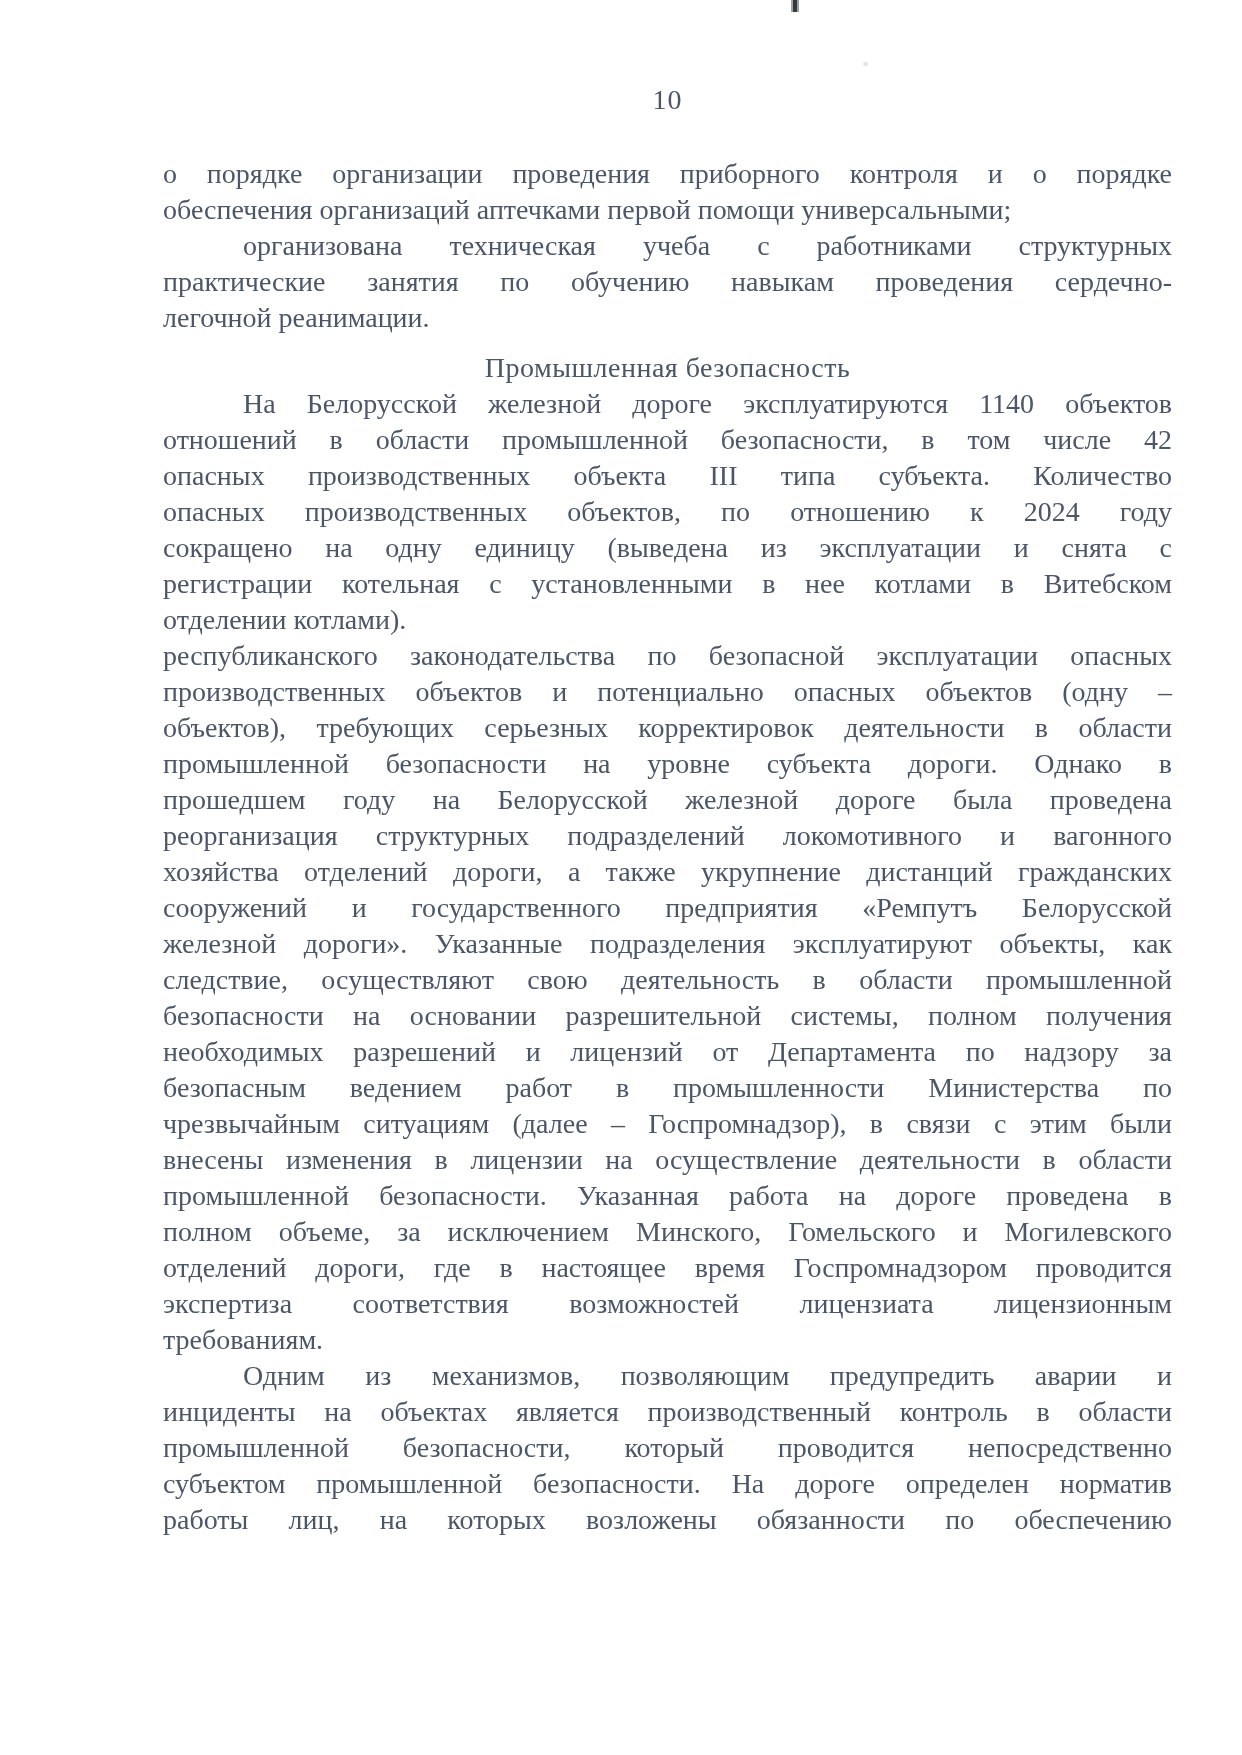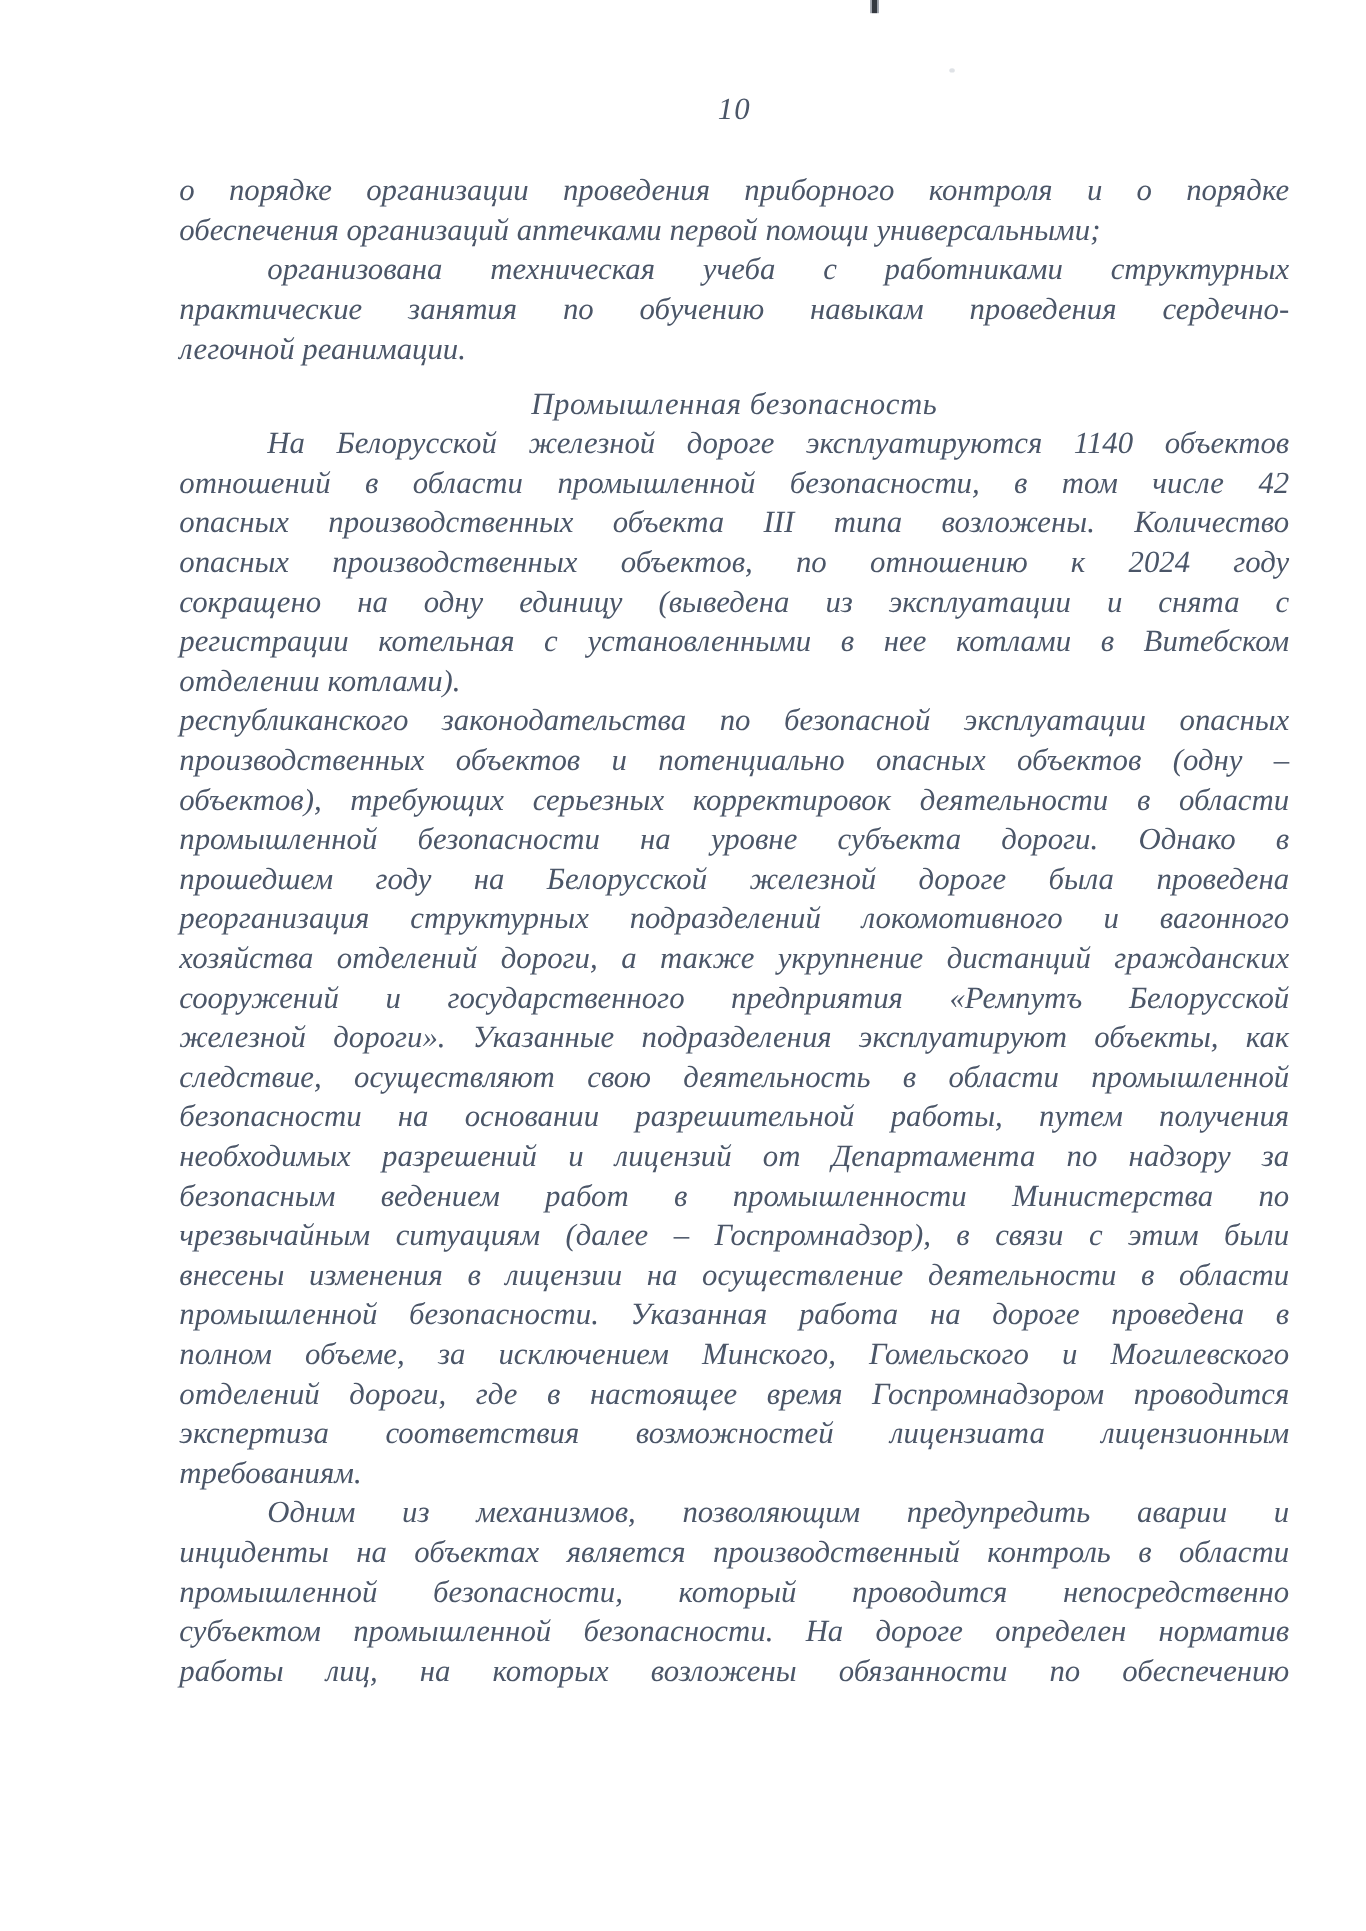--- a/index.html
+++ b/index.html
@@ -8,21 +8,20 @@
     background: #ffffff;
   }
   .sheet {
     position: relative;
     width: 1242px;
     height: 1755px;
     background: #ffffff;
     overflow: hidden;
     font-family: "Liberation Serif", "DejaVu Serif", serif;
     color: #4b5668;
-    font-style: italic;
   }
   .artifact-tick {
     position: absolute;
     left: 791px;
     top: 0;
     width: 8px;
     height: 12px;
     background: linear-gradient(to right, #a0a5ad 0 2px, #34393f 2px 6px, #9aa0a8 6px 8px);
   }
   .artifact-speck {
@@ -75,36 +74,36 @@
   <div class="page-number">10</div>
   <div class="doc">
       <div class="line line-just">о порядке организации проведения приборного контроля и о порядке</div>
       <div class="line line-last">обеспечения организаций аптечками первой помощи универсальными;</div>
       <div class="line line-just line-indent">организована техническая учеба с работниками структурных</div>
       <div class="line line-just">практические занятия по обучению навыкам проведения сердечно-</div>
       <div class="line line-last">легочной реанимации.</div>
       <div class="heading-line">Промышленная безопасность</div>
       <div class="line line-just line-indent">На Белорусской железной дороге эксплуатируются 1140 объектов</div>
       <div class="line line-just">отношений в области промышленной безопасности, в том числе 42</div>
-      <div class="line line-just">опасных производственных объекта III типа возложены. Количество</div>
+      <div class="line line-just">опасных производственных объекта III типа субъекта. Количество</div>
       <div class="line line-just">опасных производственных объектов, по отношению к 2024 году</div>
       <div class="line line-just">сокращено на одну единицу (выведена из эксплуатации и снята с</div>
       <div class="line line-just">регистрации котельная с установленными в нее котлами в Витебском</div>
       <div class="line line-last">отделении котлами).</div>
       <div class="line line-just">республиканского законодательства по безопасной эксплуатации опасных</div>
       <div class="line line-just">производственных объектов и потенциально опасных объектов (одну –</div>
       <div class="line line-just">объектов), требующих серьезных корректировок деятельности в области</div>
       <div class="line line-just">промышленной безопасности на уровне субъекта дороги. Однако в</div>
       <div class="line line-just">прошедшем году на Белорусской железной дороге была проведена</div>
       <div class="line line-just">реорганизация структурных подразделений локомотивного и вагонного</div>
       <div class="line line-just">хозяйства отделений дороги, а также укрупнение дистанций гражданских</div>
       <div class="line line-just">сооружений и государственного предприятия «Ремпутъ Белорусской</div>
       <div class="line line-just">железной дороги». Указанные подразделения эксплуатируют объекты, как</div>
       <div class="line line-just">следствие, осуществляют свою деятельность в области промышленной</div>
-      <div class="line line-just">безопасности на основании разрешительной работы, путем получения</div>
+      <div class="line line-just">безопасности на основании разрешительной системы, полном получения</div>
       <div class="line line-just">необходимых разрешений и лицензий от Департамента по надзору за</div>
       <div class="line line-just">безопасным ведением работ в промышленности Министерства по</div>
       <div class="line line-just">чрезвычайным ситуациям (далее – Госпромнадзор), в связи с этим были</div>
       <div class="line line-just">внесены изменения в лицензии на осуществление деятельности в области</div>
       <div class="line line-just">промышленной безопасности. Указанная работа на дороге проведена в</div>
       <div class="line line-just">полном объеме, за исключением Минского, Гомельского и Могилевского</div>
       <div class="line line-just">отделений дороги, где в настоящее время Госпромнадзором проводится</div>
       <div class="line line-just">экспертиза соответствия возможностей лицензиата лицензионным</div>
       <div class="line line-last">требованиям.</div>
       <div class="line line-just line-indent">Одним из механизмов, позволяющим предупредить аварии и</div>

